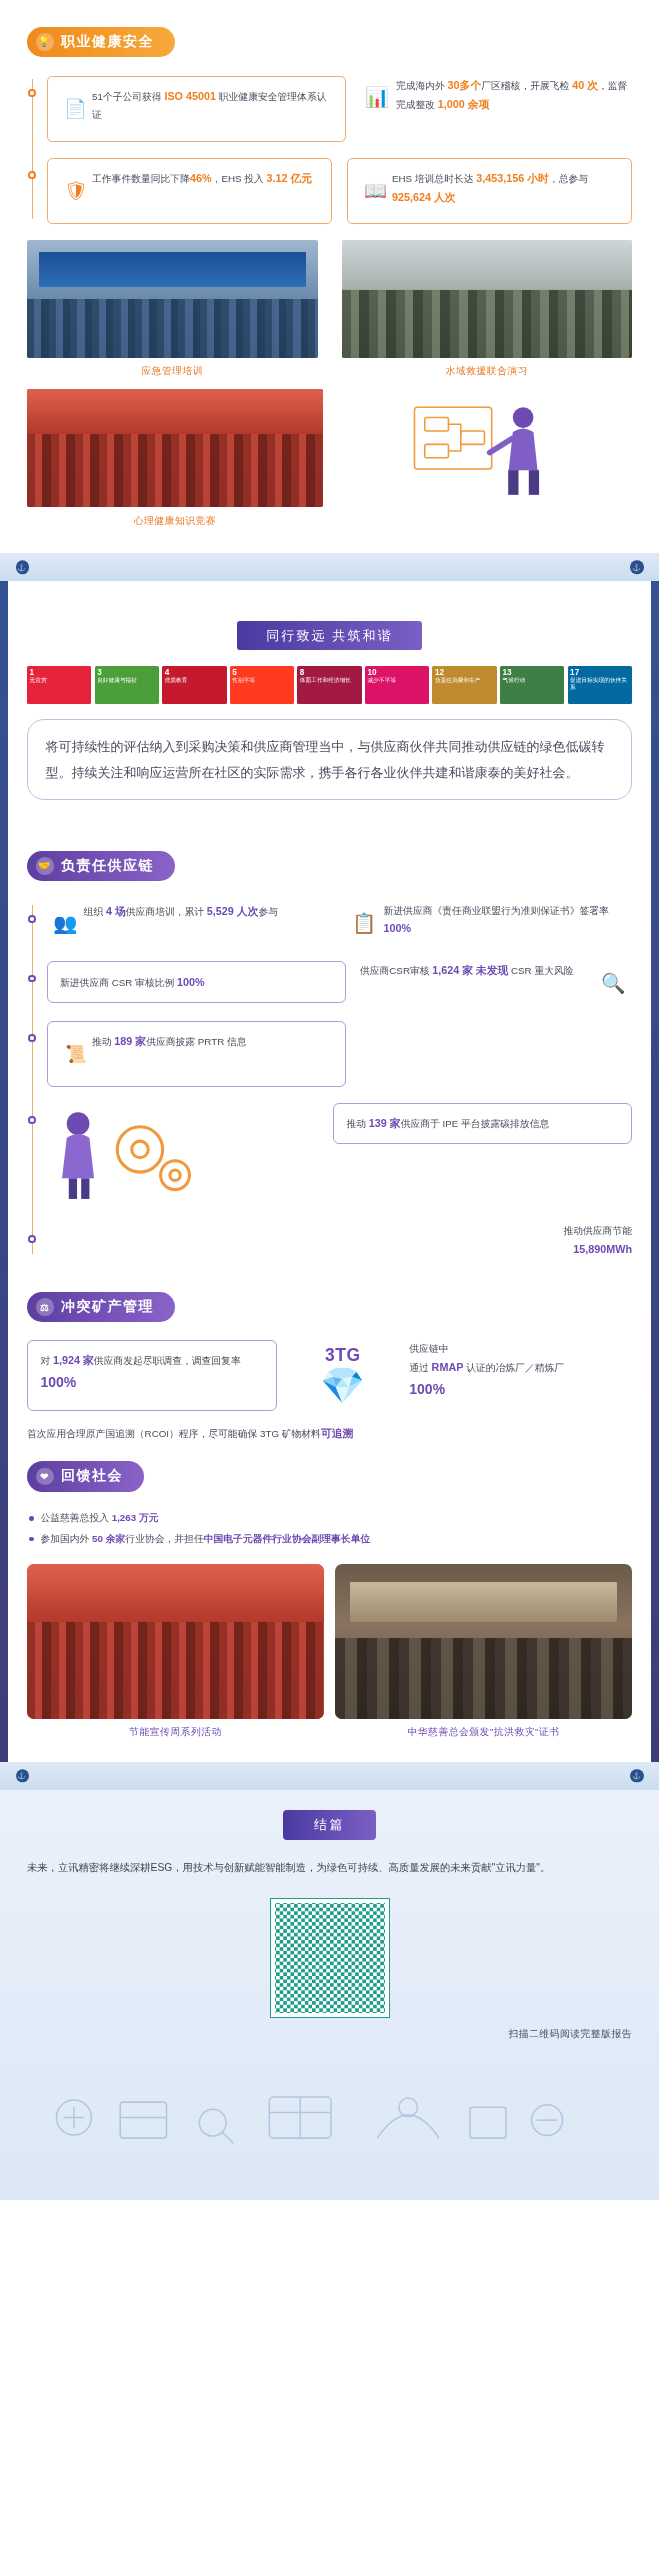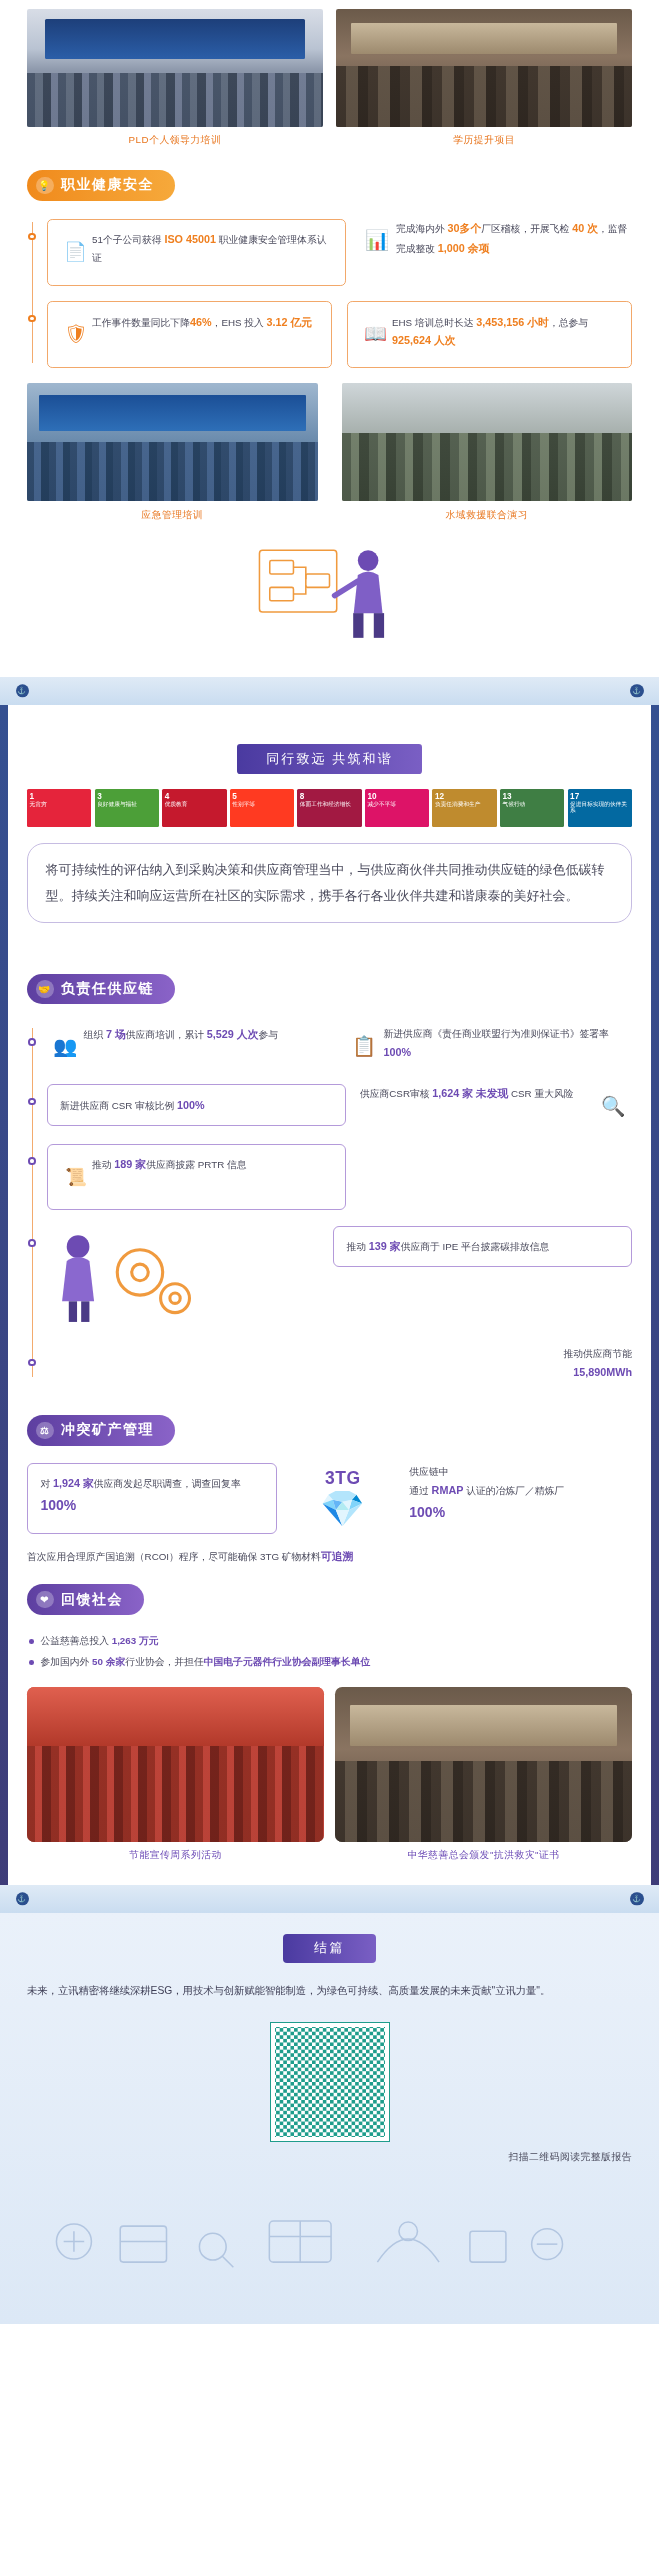--- a/index.html
+++ b/index.html
@@ -300,30 +300,20 @@
 </style>
 </head>
 <body>
 
 <div class="page">
   <div class="side-rail l"></div>
   <div class="side-rail r"></div>
 
   <section class="sec-ehs">
 
-    <div class="photo-row">
-      <div class="photo-card">
-        <div class="photo ph-a"></div>
-        <div class="photo-cap">PLD个人领导力培训</div>
-      </div>
-      <div class="photo-card">
-        <div class="photo ph-b"></div>
-        <div class="photo-cap">学历提升项目</div>
-      </div>
-    </div>
 
     <div class="pill">
       <span class="bulb">💡</span>
       <span>职业健康安全</span>
     </div>
 
     <div class="timeline">
 
       <div class="tl-row">
         <div class="tl-dot"></div>
@@ -355,20 +345,24 @@
         <div class="photo ph-c"></div>
         <div class="photo-cap">应急管理培训</div>
       </div>
       <div class="photo-card">
         <div class="photo ph-d"></div>
         <div class="photo-cap">水域救援联合演习</div>
       </div>
     </div>
 
     <div class="photo-row" style="margin-top:11.3px;">
+      <div class="photo-card">
+        <div class="photo ph-e"></div>
+        <div class="photo-cap">心理健康知识竞赛</div>
+      </div>
       <div class="photo-card">
         <div class="illus" style="height:118px;">
           <svg width="155" height="103" viewBox="0 0 300 200">
             <rect x="14" y="20" width="150" height="120" rx="6" fill="none" stroke="#f09a3e" stroke-width="3"></rect>
             <rect x="34" y="40" width="46" height="26" rx="3" fill="none" stroke="#f09a3e" stroke-width="3"></rect>
             <rect x="34" y="92" width="46" height="26" rx="3" fill="none" stroke="#f09a3e" stroke-width="3"></rect>
             <rect x="104" y="66" width="46" height="26" rx="3" fill="none" stroke="#f09a3e" stroke-width="3"></rect>
             <path d="M80 53 H104 V 76" fill="none" stroke="#f09a3e" stroke-width="3"></path>
             <path d="M80 105 H104 V 88" fill="none" stroke="#f09a3e" stroke-width="3"></path>
             <circle cx="225" cy="40" r="20" fill="#6d4bb3"></circle>
@@ -436,21 +430,21 @@
     <div class="pill purple">
       <span class="bulb">🤝</span>
       <span>负责任供应链</span>
     </div>
 
     <div class="timeline" style="margin-top:15.5px;">
       <div class="tl-row">
         <div class="tl-dot purple"></div>
         <div class="plain-txt p">
           <span class="ico-box purple" style="float:left;width:37px;flex:none;font-size:19.6px;">👥</span>
-          组织 <b>7 场</b>供应商培训，累计 <b>5,529 人次</b>参与
+          组织 <b>4 场</b>供应商培训，累计 <b>5,529 人次</b>参与
         </div>
         <div class="plain-txt p">
           <span class="ico-box purple" style="float:left;width:37px;flex:none;font-size:19.6px;">📋</span>
           新进供应商《责任商业联盟行为准则保证书》签署率 <b>100%</b>
         </div>
       </div>
 
       <div class="tl-row">
         <div class="tl-dot purple"></div>
         <div class="card-p">

